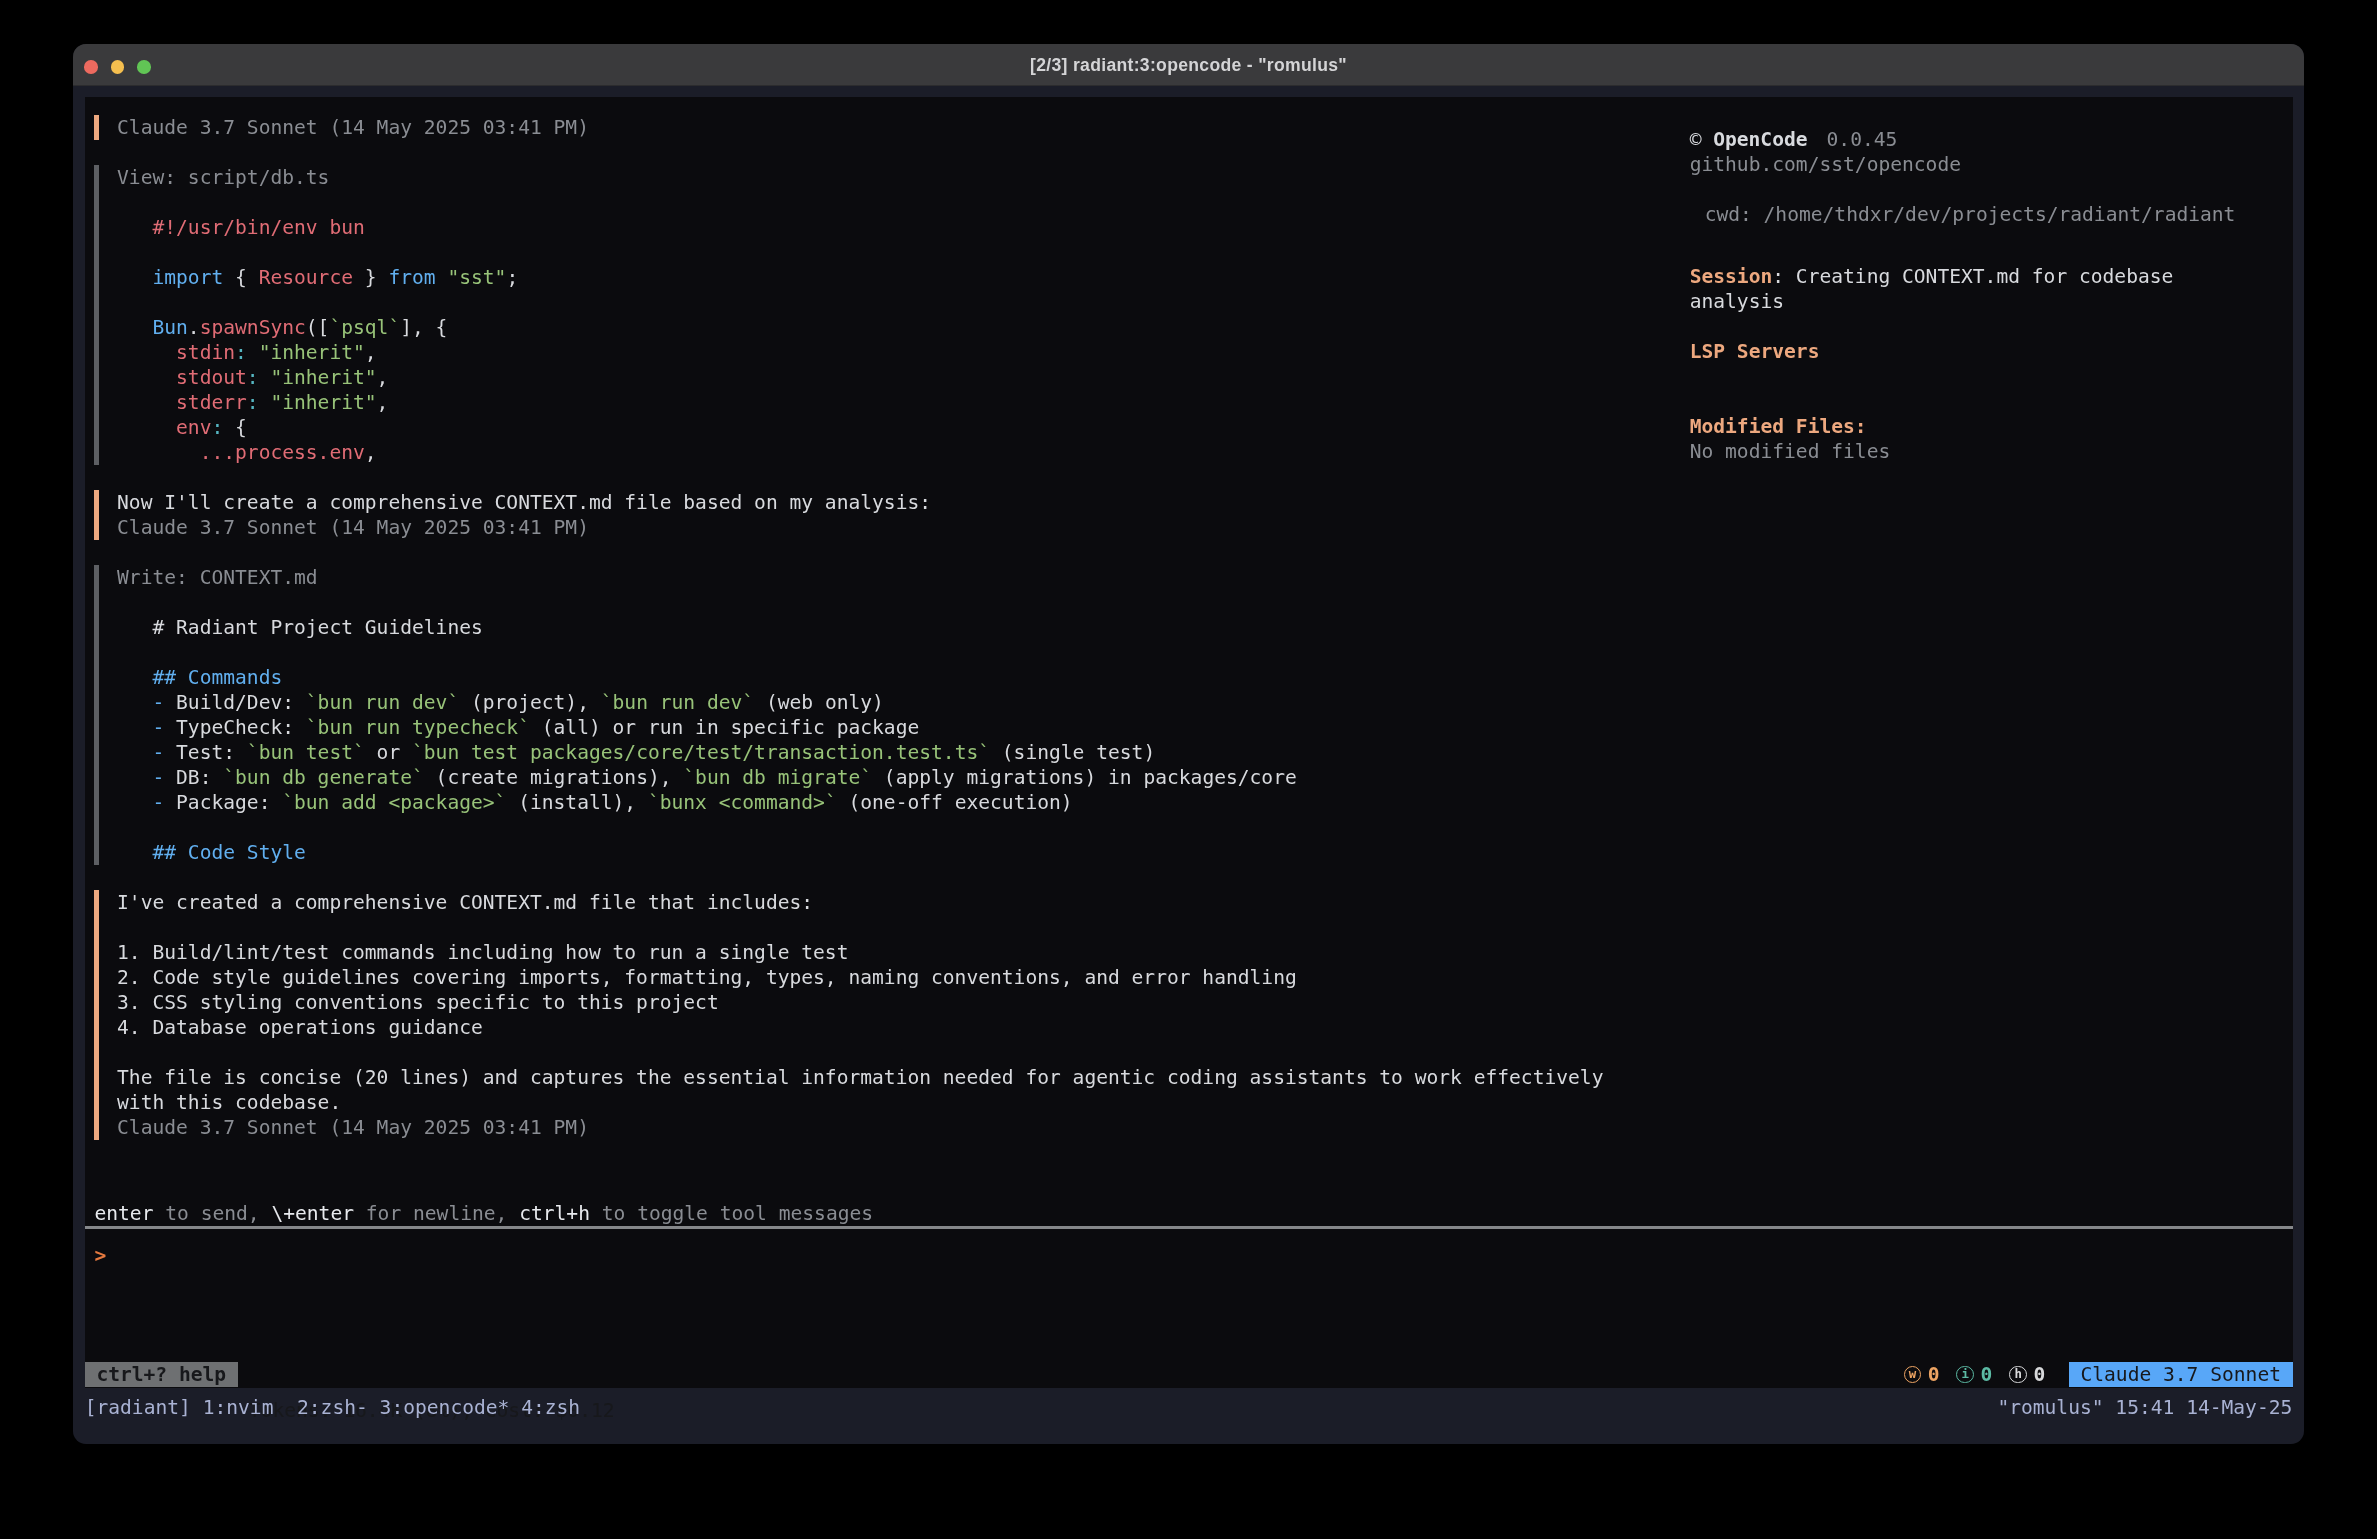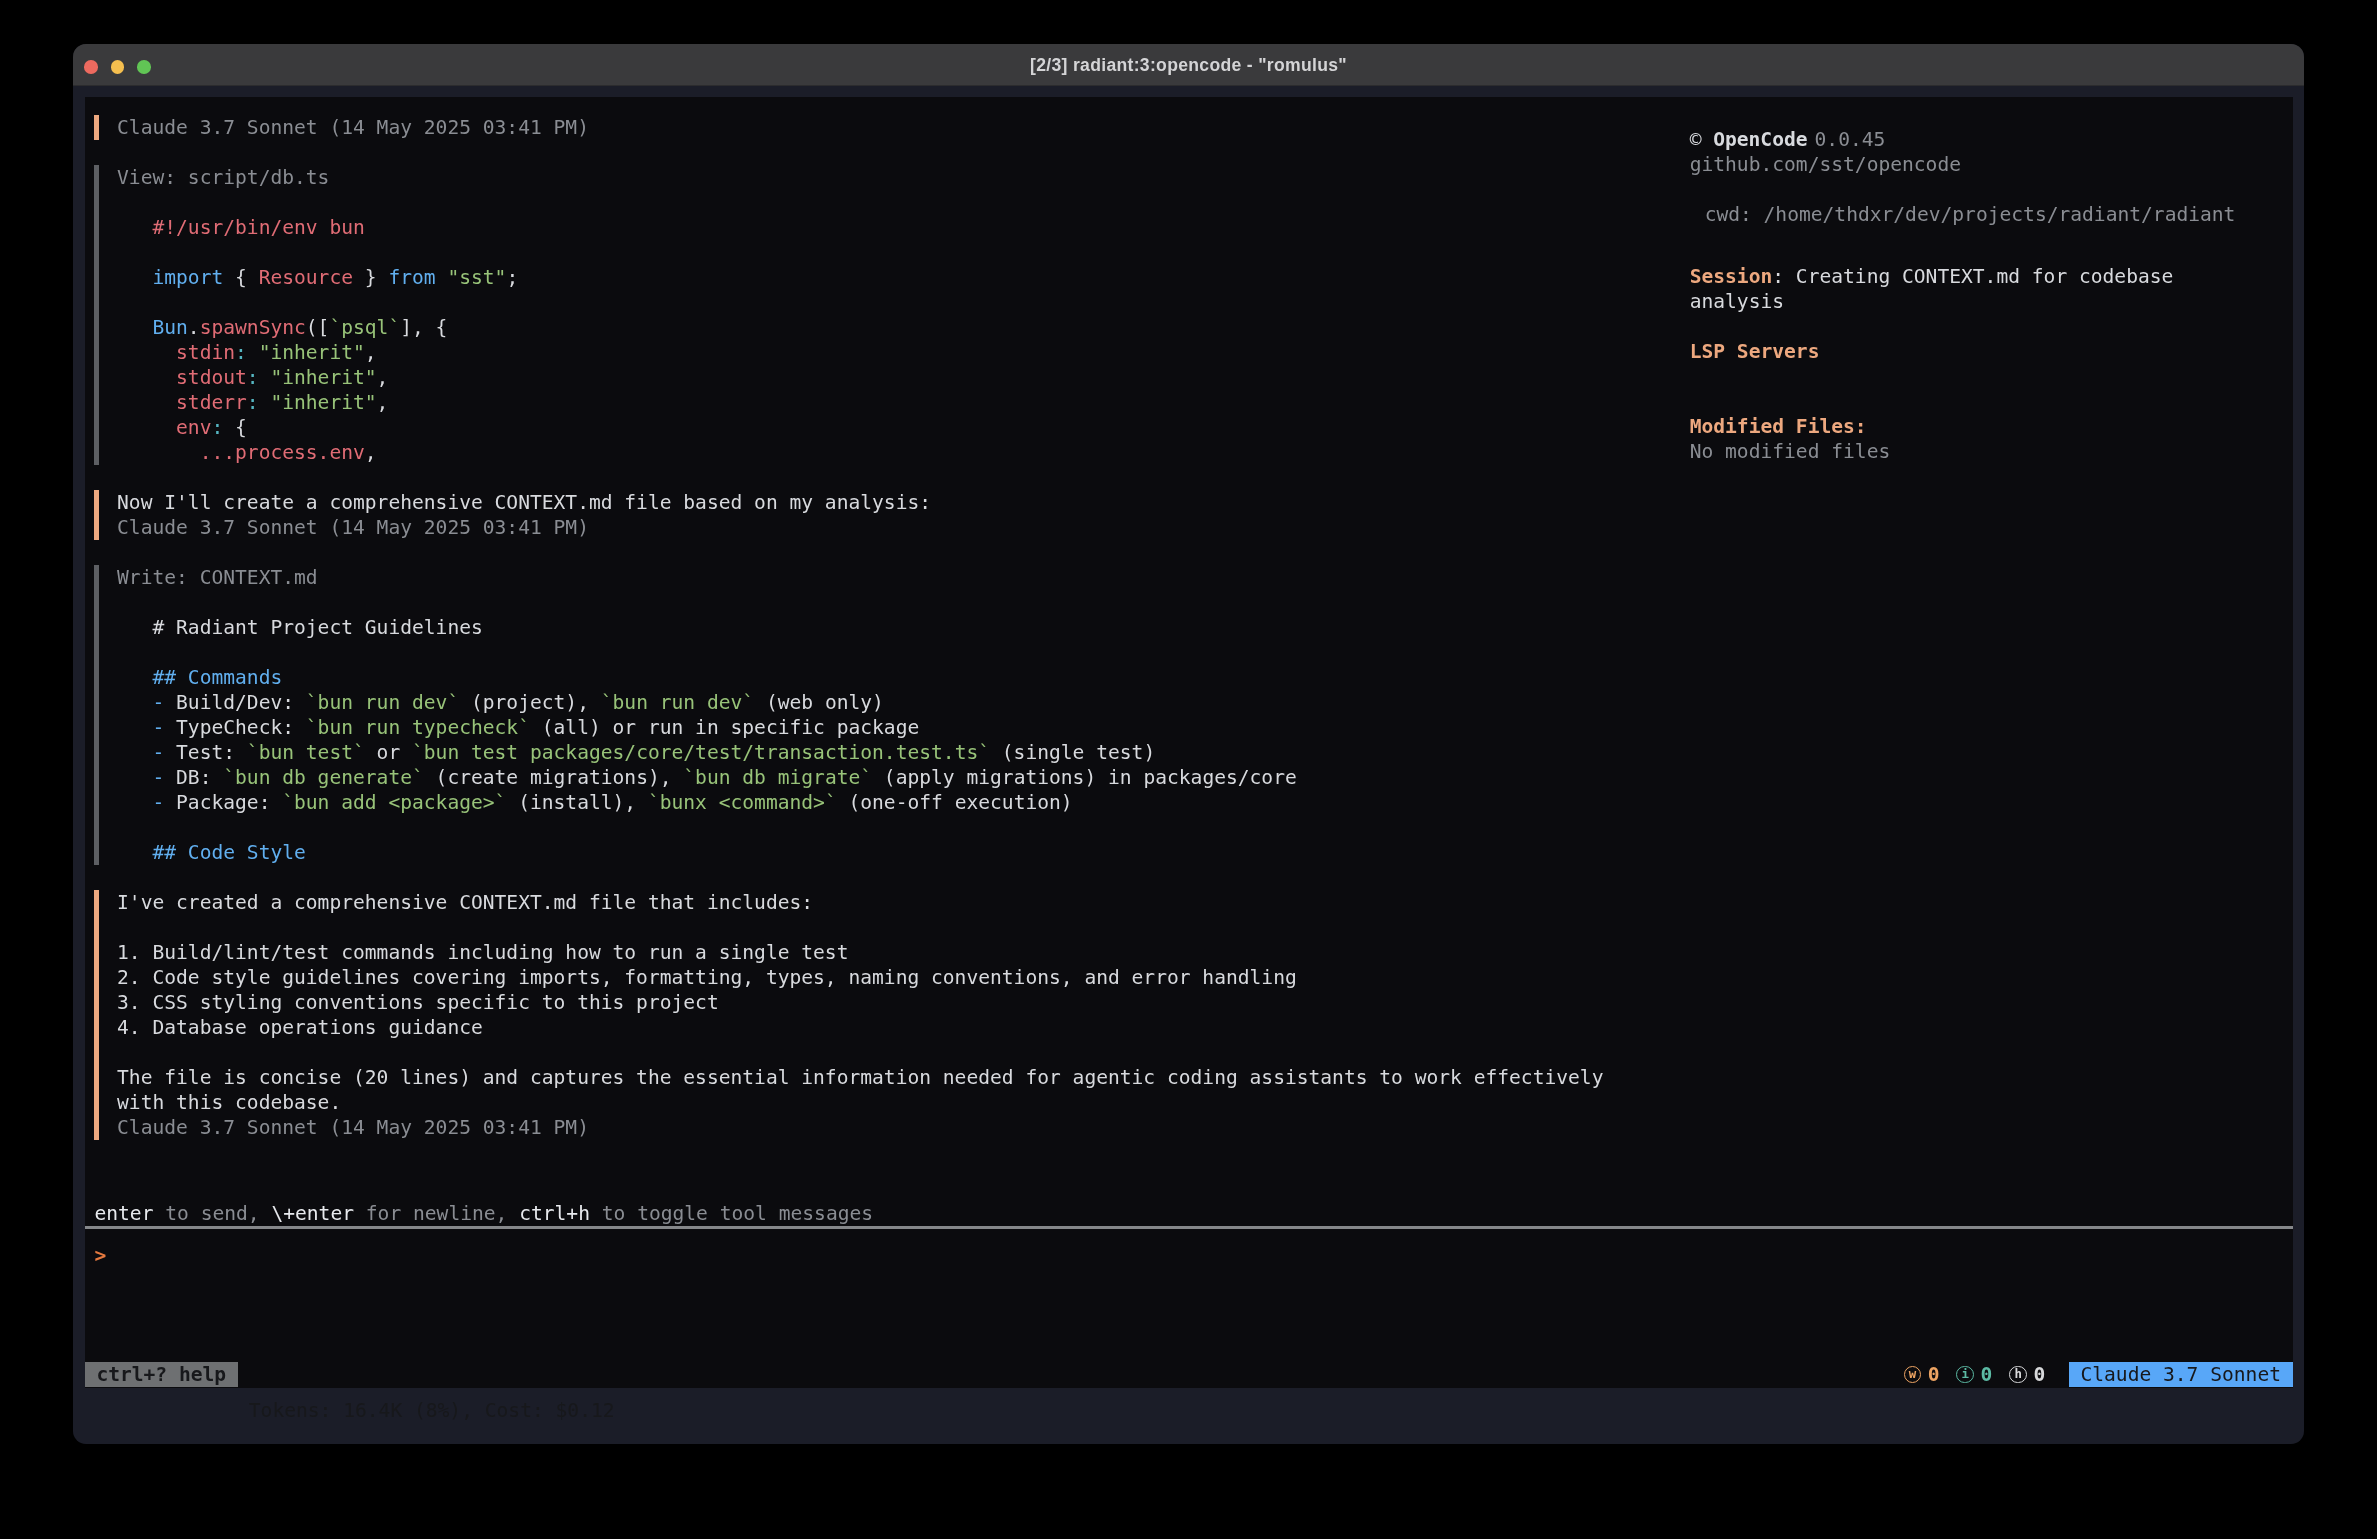--- a/index.html
+++ b/index.html
@@ -46,21 +46,21 @@
   .c-red   { color:var(--code_red); }
   .c-blue  { color:var(--code_blue); }
   .c-green { color:var(--code_green); }
   .c-cyan  { color:var(--code_cyan); }
   .c-bold  { color:#e8eaee; font-weight:normal; }
   .b { font-weight:bold; }
 
   .sidebar { position:absolute; left:1605px; top:30px; width:574px; line-height:25px; }
   .side-line { min-height:25px; }
   .side-logo .sym { margin-right:11.7px; }
-  .side-logo .ver { margin-left:7px; }
+  .side-logo .ver { margin-left:19px; }
   .side-cwd { margin-top:25px;margin-left:15px; }
   .side-cwd .path { margin-left:11.7px; }
   .side-session { margin-top:37px; white-space:normal; }
   .side-lsp { margin-top:25px; }
   .side-modified { margin-top:50px; }
   .salmon { color:var(--accent_salmon); font-weight:bold; }
 
   .help-row { position:absolute; left:9.8px; top:1104px; line-height:25px; white-space:pre; }
   .separator { position:absolute; left:0; right:0; top:1129px; height:2.6px; background:var(--separator); }
   .prompt-row { position:absolute; left:9.8px; right:13px; top:1146px; height:25px; line-height:25px; }
@@ -189,15 +189,19 @@
             </span>
             <span class="diag" style="color: var(--diag_hints);">
               <span class="circ">h</span>
               <span class="cnt">0</span>
             </span>
           </span>
         <span class="st-model">Claude 3.7 Sonnet</span>
       </div>
     </div>
 
+    <div class="tmux-row">
+      <span class="tmux-left">[radiant] 1:nvim  2:zsh- 3:opencode* 4:zsh</span>
+      <span class="tmux-right">"romulus" 15:41 14-May-25</span>
+    </div>
   </div>
 </div>
 
 
 </body></html>

